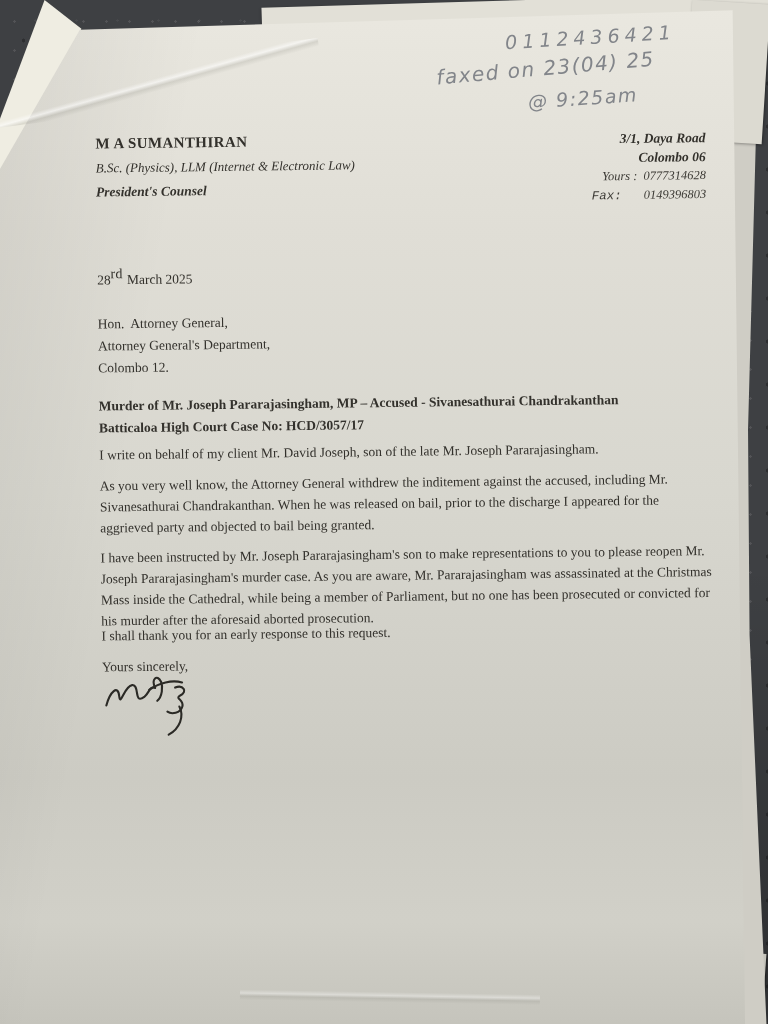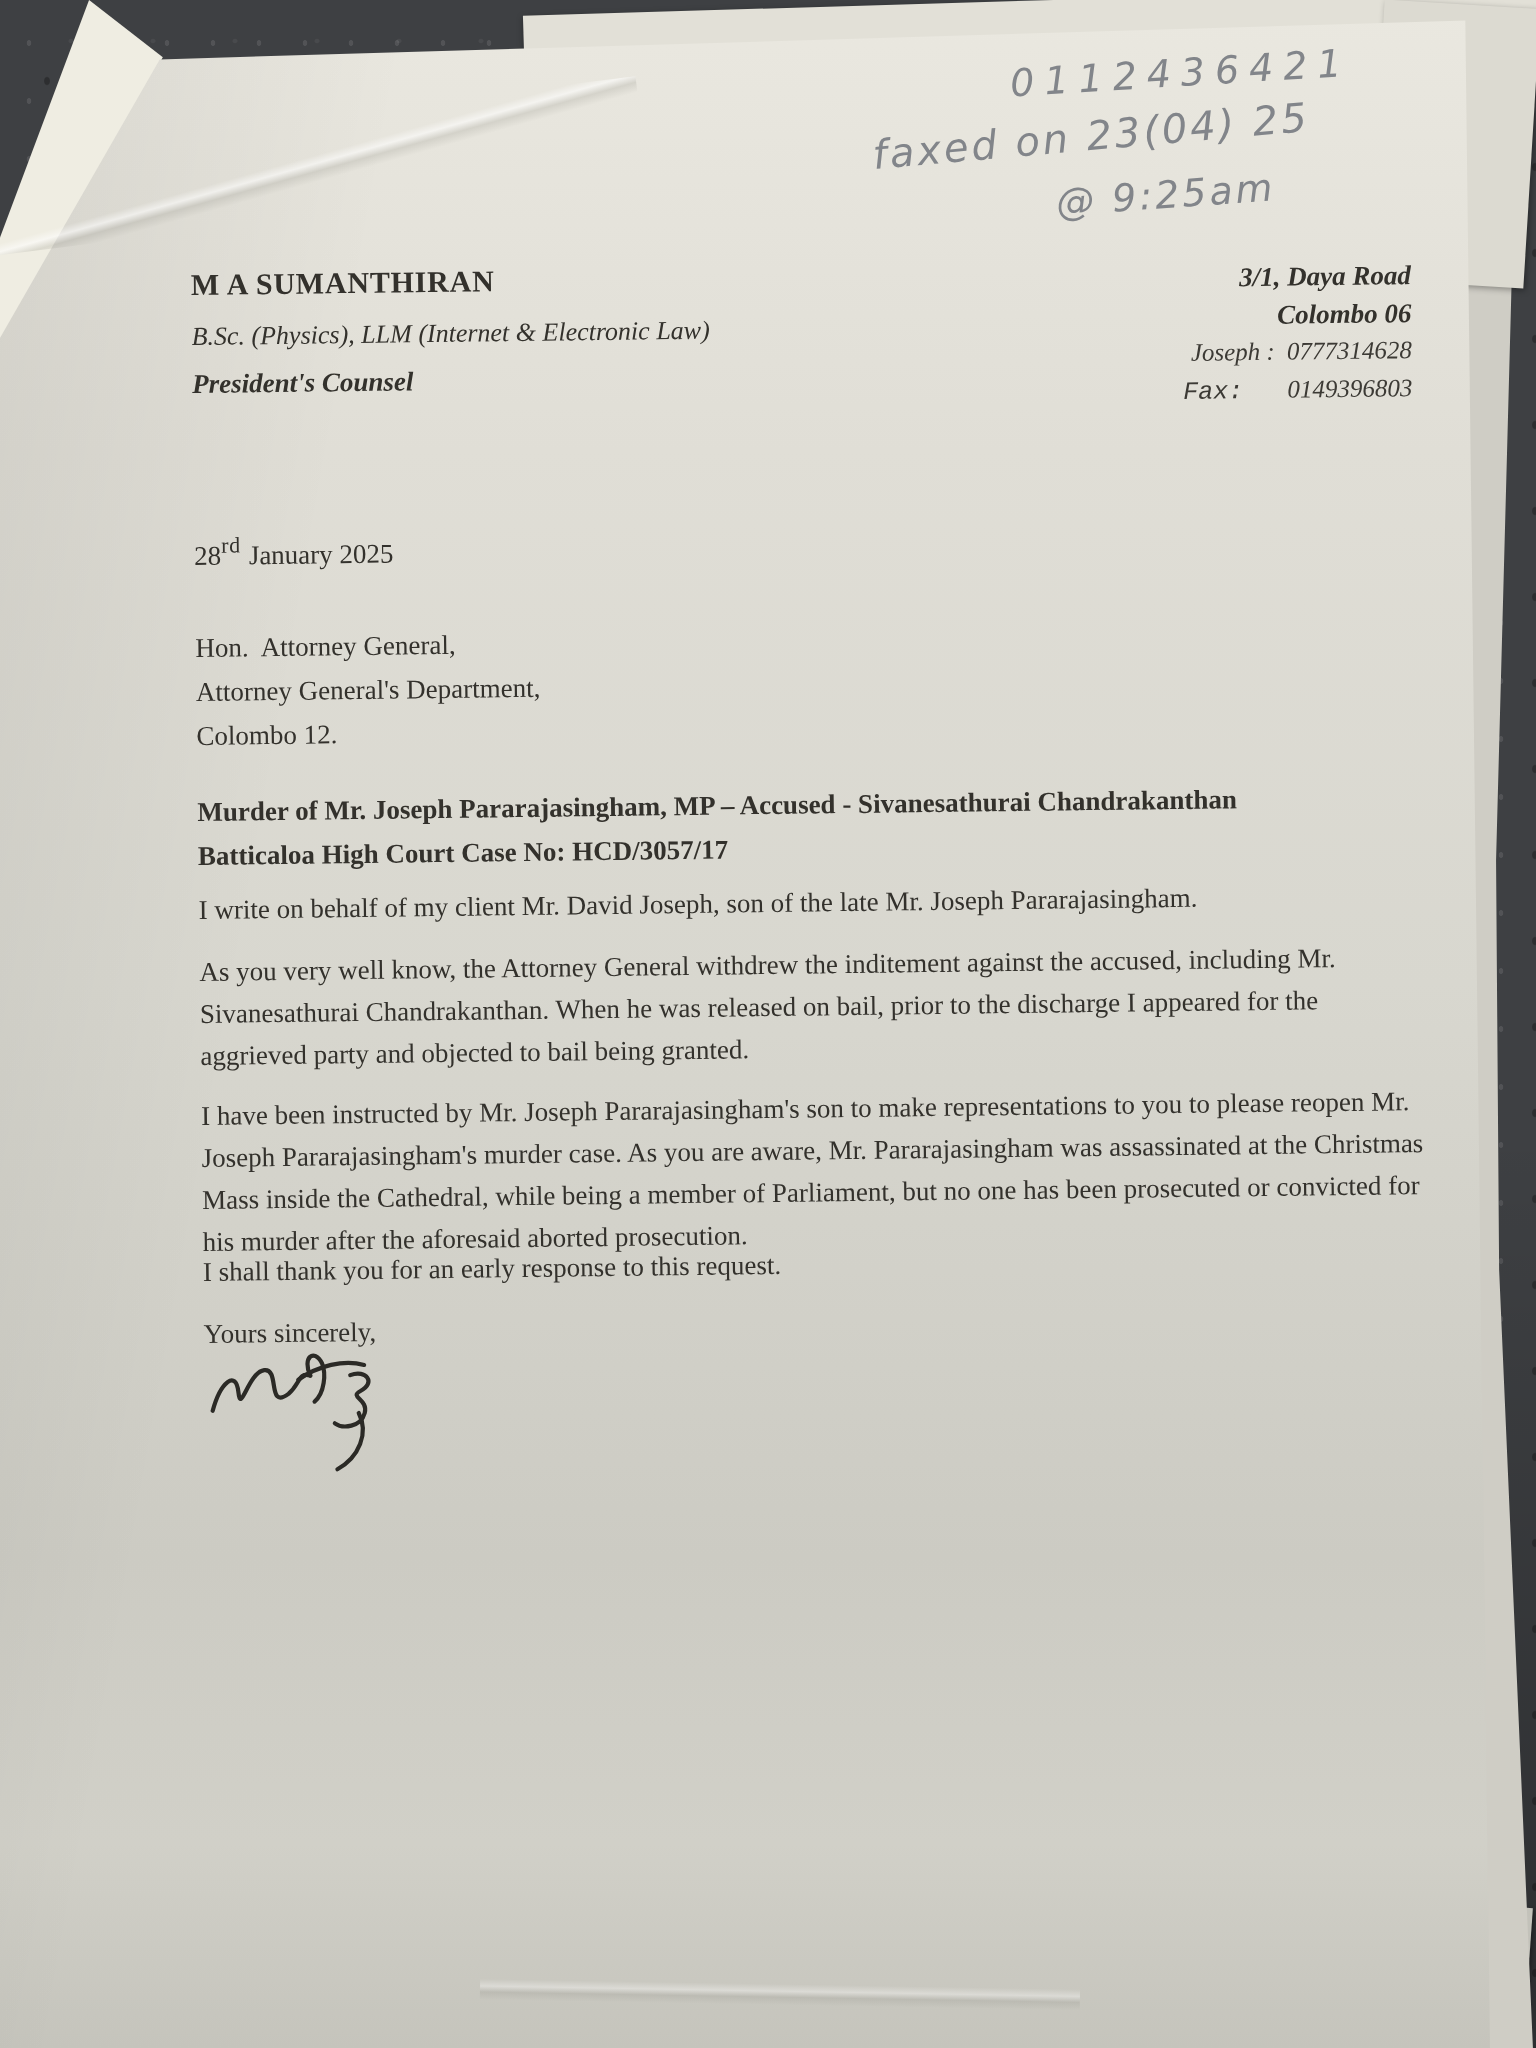--- a/index.html
+++ b/index.html
@@ -79,21 +79,21 @@
   .lh-left { top:130px; }
   .lh-name { font-weight:bold; font-size:15px; letter-spacing:0.4px; }
   .lh-quals { font-style:italic; font-size:13px; margin-top:3px; }
   .lh-title { font-style:italic; font-weight:bold; font-size:13.5px; margin-top:3px; }
   .lh-right { position:absolute; right:58px; top:132px; text-align:right; font-style:italic; }
   .lh-addr { font-weight:bold; font-size:13.5px; line-height:19px; }
   .lh-tel { font-size:12.5px; line-height:19px; color:#3c3a35; }
   .lh-tel .lbl { margin-right:6px; }
   .lh-tel.fax .lbl { margin-right:22px;font-family:Liberation Mono, monospace; }
   .date-block { top:260px; }
-  .date-block sup { font-size:11px; vertical-align:6px; letter-spacing:0.3px; }
+  .date-block sup { font-size:14px; vertical-align:6px; letter-spacing:0.3px; }
   .dms { margin-left:4px; }
   .recipient { top:310px; line-height:22px; }
   .recipient div { white-space:pre-wrap; }
   .subject { top:392px; font-weight:bold; line-height:22px; }
   .para { text-align:left; }
   .p1 { top:441px; }
   .p2 { top:472px; }
   .p3 { top:544px; }
   .p4 { top:622px; }
   .closing { top:653px; }
@@ -132,29 +132,29 @@
     <div class="block lh-left">
       <div class="lh-name">M A SUMANTHIRAN</div>
       <div class="lh-quals">B.Sc. (Physics), LLM (Internet &amp; Electronic Law)</div>
       <div class="lh-title">President's Counsel</div>
     </div>
 
     <div class="lh-right">
       <div class="lh-addr">3/1, Daya Road</div>
       <div class="lh-addr">Colombo 06</div>
       <div class="lh-tel">
-        <span class="lbl">Joseph :</span><span>0777314628</span>
+        <span class="lbl">Yours :</span><span>0777314628</span>
       </div>
       <div class="lh-tel fax">
         <span class="lbl">Fax:</span><span>0149396803</span>
       </div>
     </div>
 
     <div class="block date-block">
-      <span>28</span><sup>rd</sup><span class="dms">January 2025</span>
+      <span>28</span><sup>rd</sup><span class="dms">March 2025</span>
     </div>
 
     <div class="block recipient">
       <div>Hon.  Attorney General,</div>
       <div>Attorney General's Department,</div>
       <div>Colombo 12.</div>
     </div>
 
     <div class="block subject">
       <div>Murder of Mr. Joseph Pararajasingham, MP – Accused - Sivanesathurai Chandrakanthan</div>

